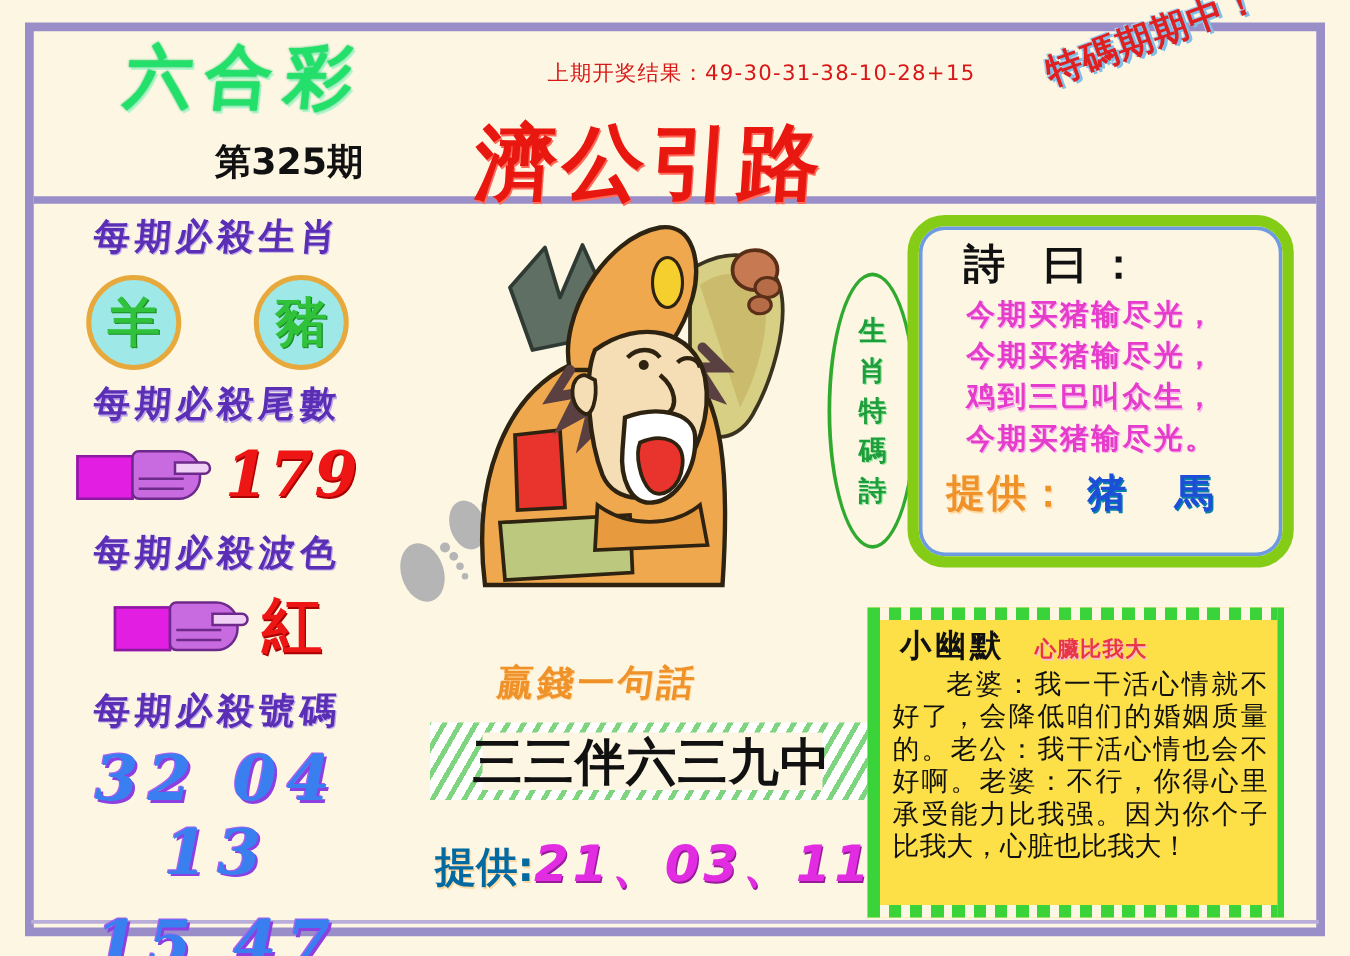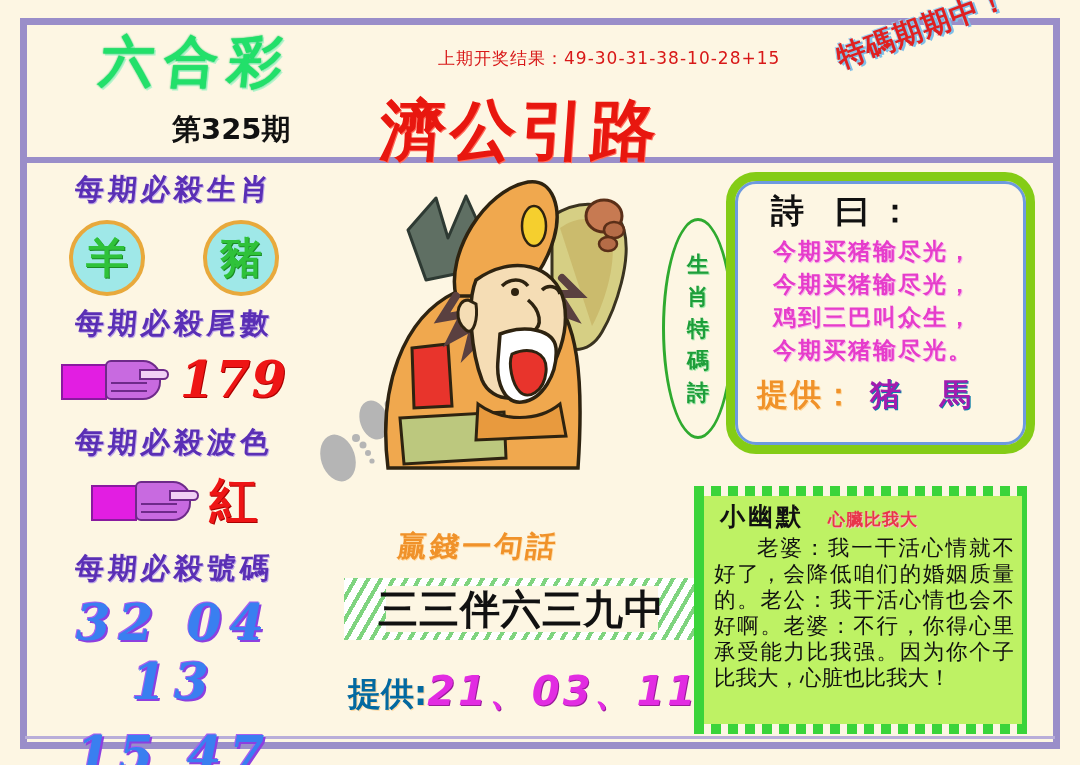--- a/index.html
+++ b/index.html
@@ -205,21 +205,21 @@
     text-shadow:1px 1px 0 #f7b4ea;
     white-space:nowrap;
   }
   .poem-credit{
     margin:8px 0 0 22px;
     font-size:31px;font-weight:bold;
     font-family:"DejaVu Sans",sans-serif;
     white-space:nowrap;
   }
   .poem-credit .lbl{color:#f0922a;letter-spacing:2px;text-shadow:1px 1px 0 #ffd9a0;}
-  .poem-credit .an{color:#a21caf;letter-spacing:14px;margin-left:14px;text-shadow:1px 1px 0 #0a7fa8;}
+  .poem-credit .an{color:#1d4ed8;letter-spacing:14px;margin-left:14px;text-shadow:1px 1px 0 #0a7fa8;}
   
   .winphrase-title{
     position:absolute;left:398px;top:527px;
     font-size:29px;font-weight:bold;color:#f0922a;
     font-family:"DejaVu Sans",sans-serif;letter-spacing:3px;
     text-shadow:1px 1px 0 #ffd9a0;transform:skewX(-8deg);
     white-space:nowrap;
   }
   .winband{
     position:absolute;left:344px;top:578px;
@@ -241,21 +241,21 @@
     font-size:40px;font-weight:bold;white-space:nowrap;
     font-family:"DejaVu Sans",sans-serif;
   }
   .provide-bottom .lbl{color:#0369a1;font-size:33px;text-shadow:1px 1px 0 #ffd9a0;}
   .provide-bottom .nums{color:#e22ce2;font-style:italic;letter-spacing:3px;text-shadow:1px 1px 0 #9a1a9a;}
   
   .humorbox{
     position:absolute;left:694px;top:486px;
     width:338px;height:248px;
     box-sizing:border-box;
-    background:#bef264;
+    background:#fde047;
     border:10px solid transparent;
     border-image:repeating-linear-gradient(90deg,#3ad43a 0 10px,#fdf6e3 10px 17px) 10;
     padding:4px 8px 4px 10px;
   }
   .humor-head{display:flex;align-items:baseline;gap:24px;margin:0 0 2px 6px;}
   .humor-title{
     font-size:25px;font-weight:bold;color:#111;
     font-family:"DejaVu Sans",sans-serif;letter-spacing:3px;
   }
   .humor-sub{

